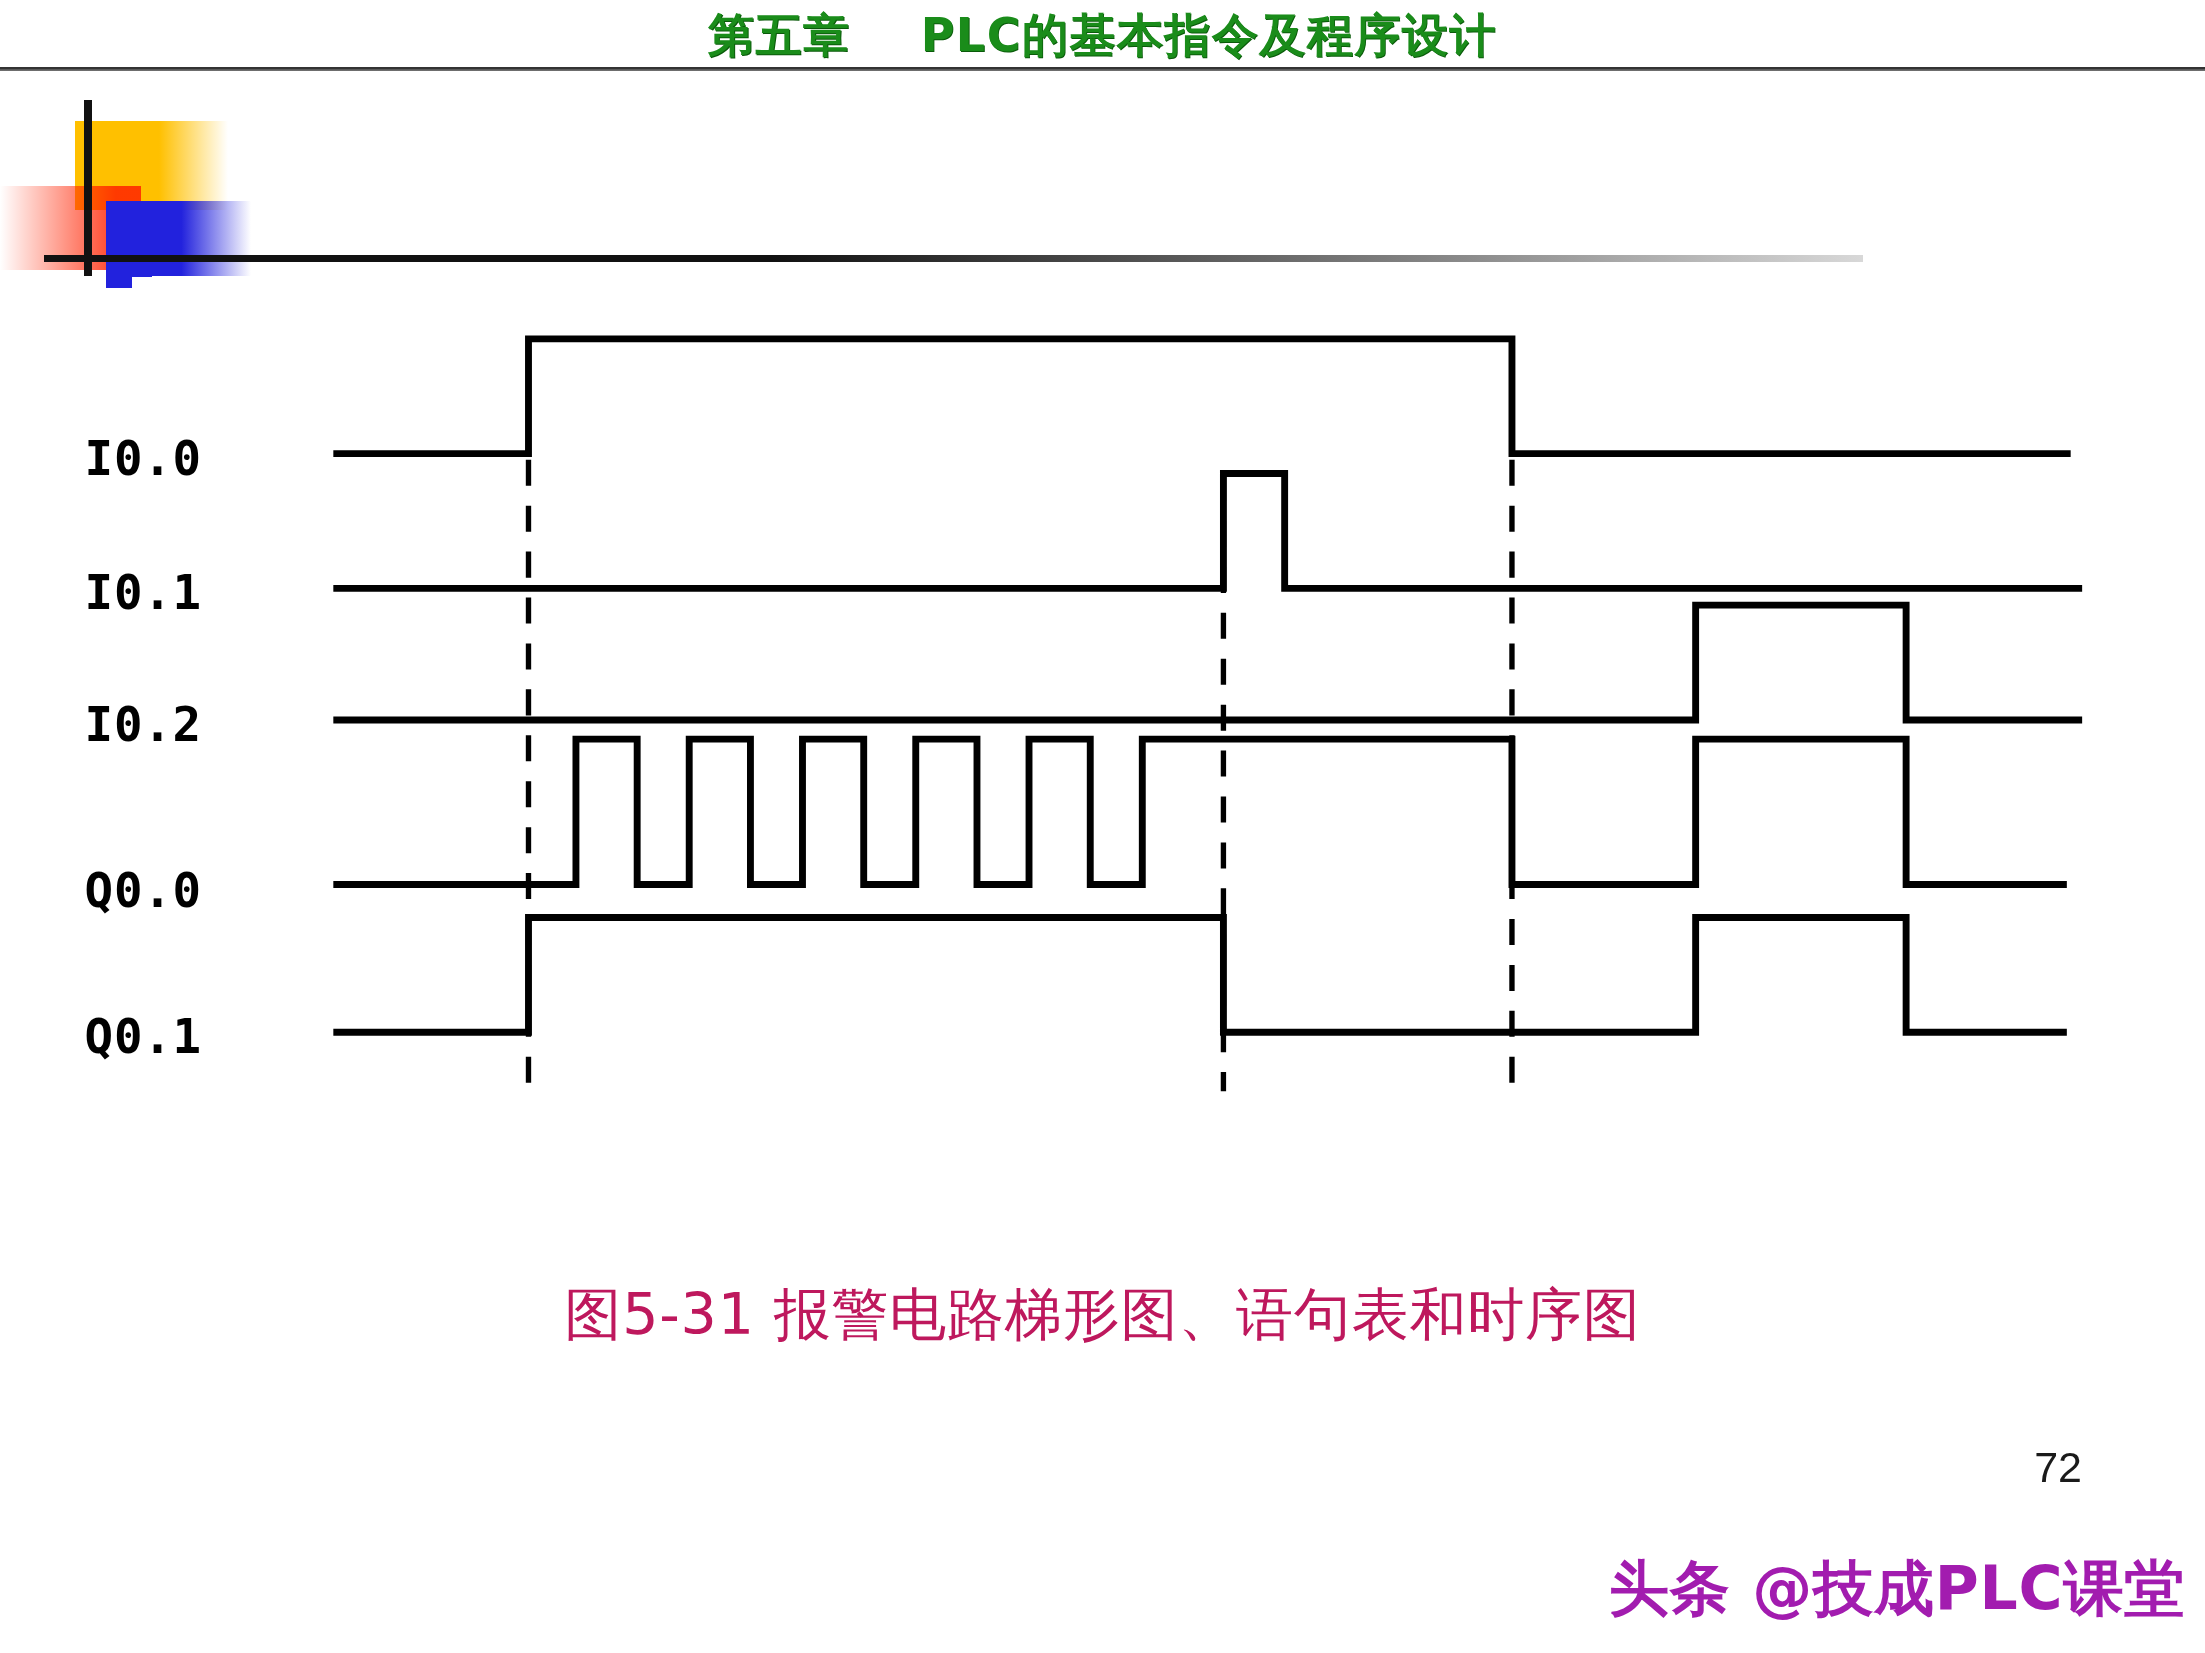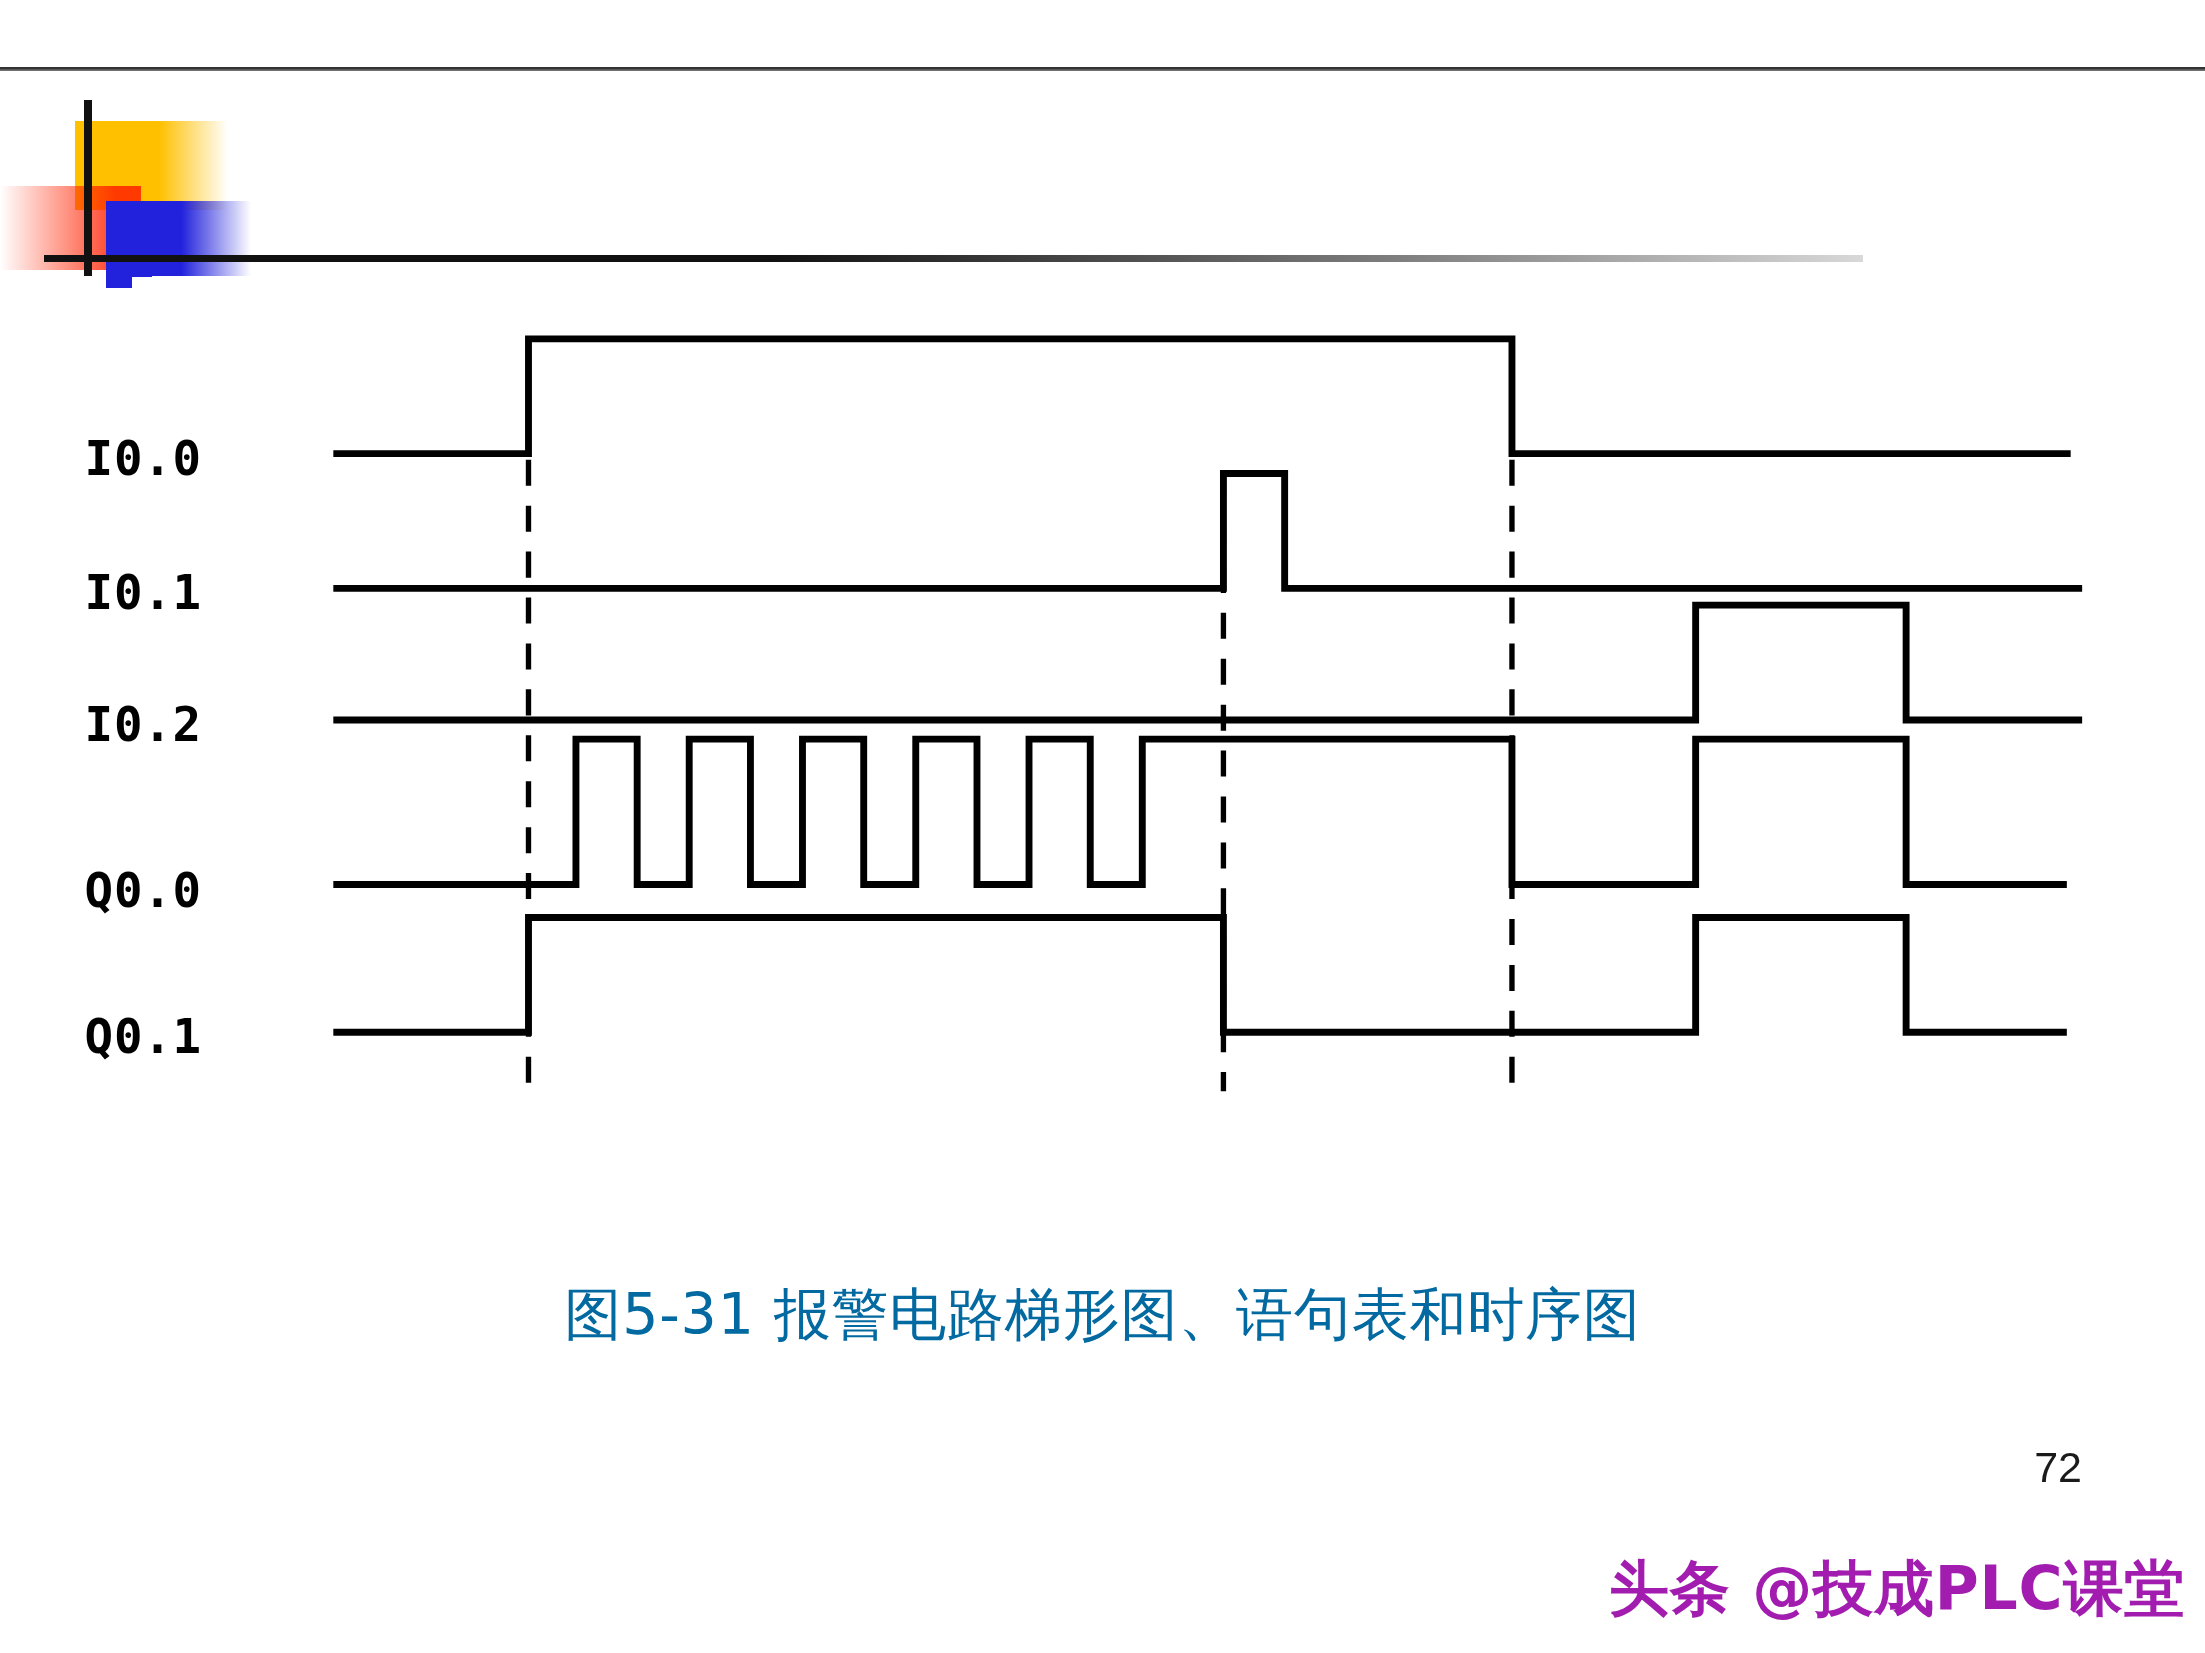--- a/index.html
+++ b/index.html
@@ -142,21 +142,21 @@
 
   
   #figure-caption {
     position: absolute;
     left: 0;
     top: 1277px;
     width: 2205px;
     text-align: center;
     font-family: "DejaVu Sans", sans-serif;
     font-size: 57px;
-    color: #0369a1;
+    color: #be185d;
     white-space: pre;
     letter-spacing: 0.8px;
   }
   #page-number {
     position: absolute;
     right: 123px;
     top: 1413px;
     font-family: "Liberation Sans", sans-serif;
     font-size: 43px;
     color: #1a1a1a;
@@ -171,20 +171,21 @@
     font-weight: bold;
     color: #a21caf;
     white-space: pre;
     letter-spacing: 0.8px;
   }
 </style>
 </head>
 <body>
 
 <div id="slide-header">
+  <div id="header-title">第五章    PLC的基本指令及程序设计</div>
   <div id="header-rule"></div>
 </div>
 
 <div id="logo-mark">
   <div class="logo-sq" id="logo-yellow"></div>
   <div class="logo-sq" id="logo-red"></div>
   <div class="logo-sq" id="logo-blue"></div>
   <div class="logo-sq" id="logo-blue-foot"></div>
   <div class="logo-sq" id="logo-blue-foot2"></div>
   <div class="logo-sq" id="logo-vline"></div>

